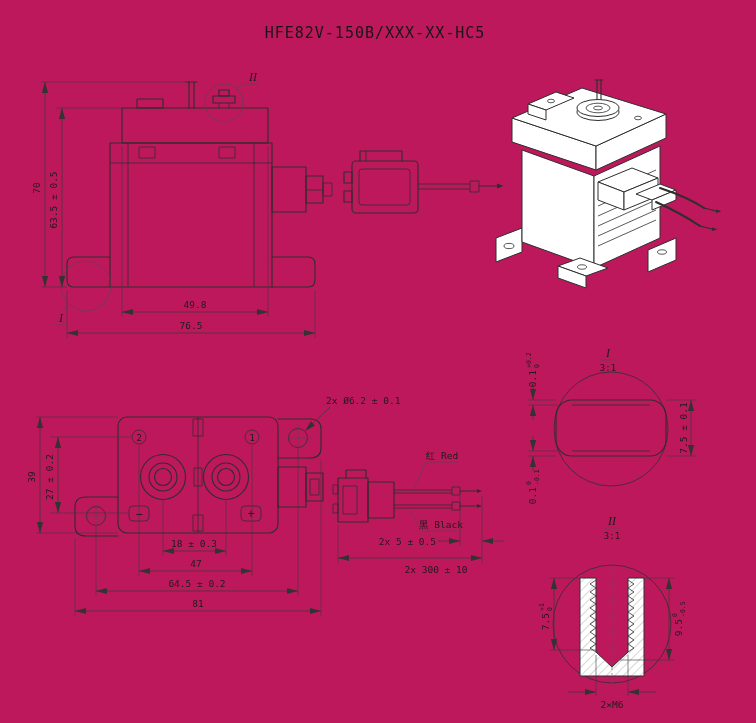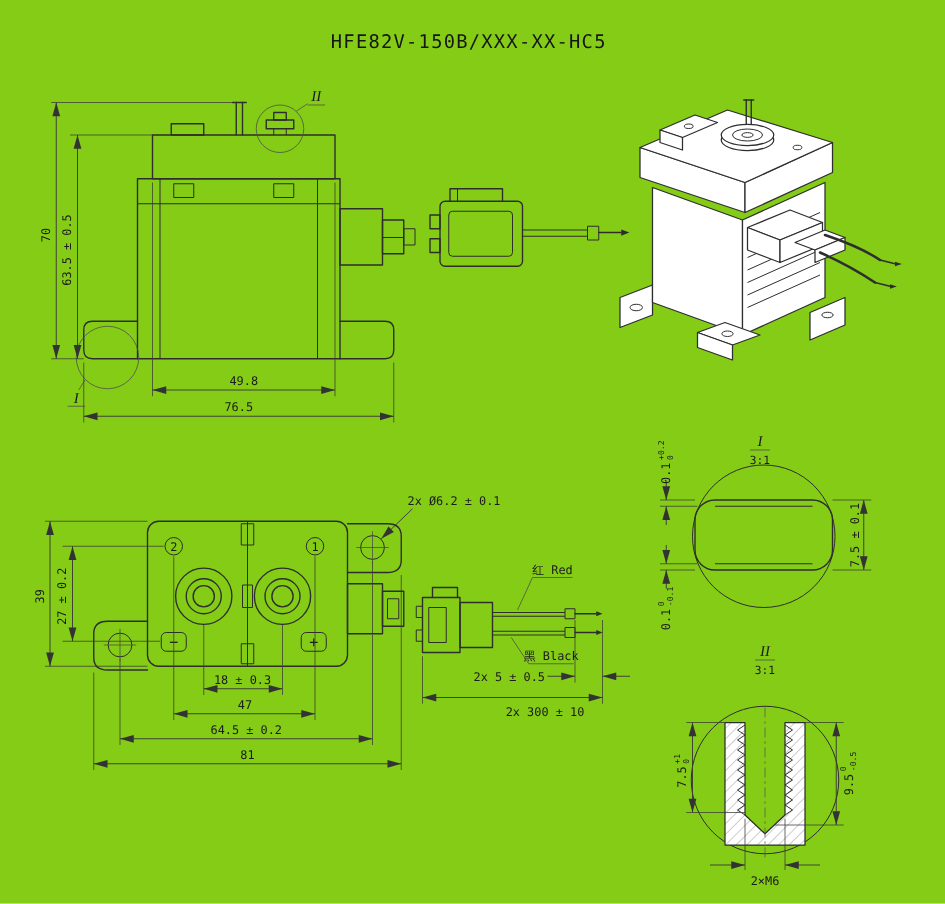--- a/index.html
+++ b/index.html
@@ -1,16 +1,16 @@
 <!DOCTYPE html>
 <html><head>
 <meta charset="utf-8">
 <style>
   html,body{margin:0;padding:0;background:#ffffff;}
-  .page{width:756px;height:723px;background:#84cc16;position:relative;overflow:hidden;}
+  .page{width:756px;height:723px;background:#be185d;position:relative;overflow:hidden;}
   svg{display:block;}
   .title{font:15px "DejaVu Sans Mono", monospace; fill:#161616; letter-spacing:1px;}
   .dim{font:9.5px "DejaVu Sans Mono", monospace; fill:#1c1c1c;}
   .tol{font:6.5px "DejaVu Sans Mono", monospace; fill:#1c1c1c;}
   .mark{font:italic 12px "Liberation Serif", serif; fill:#1c1c1c;}
   .scale{font:9px "DejaVu Sans Mono", monospace; fill:#1c1c1c;}
   .part{stroke:#2e2e2e;stroke-width:1.1;fill:none;stroke-linejoin:round;stroke-linecap:round;}
   .part2{stroke:#2e2e2e;stroke-width:0.8;fill:none;stroke-linejoin:round;}
   .partw{stroke:#2e2e2e;stroke-width:1;fill:#ffffff;stroke-linejoin:round;}
   .hatched{stroke:#2e2e2e;stroke-width:1;stroke-linejoin:round;}

